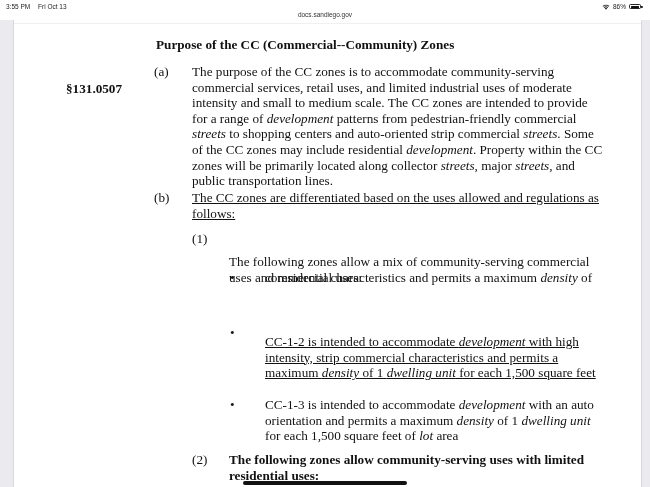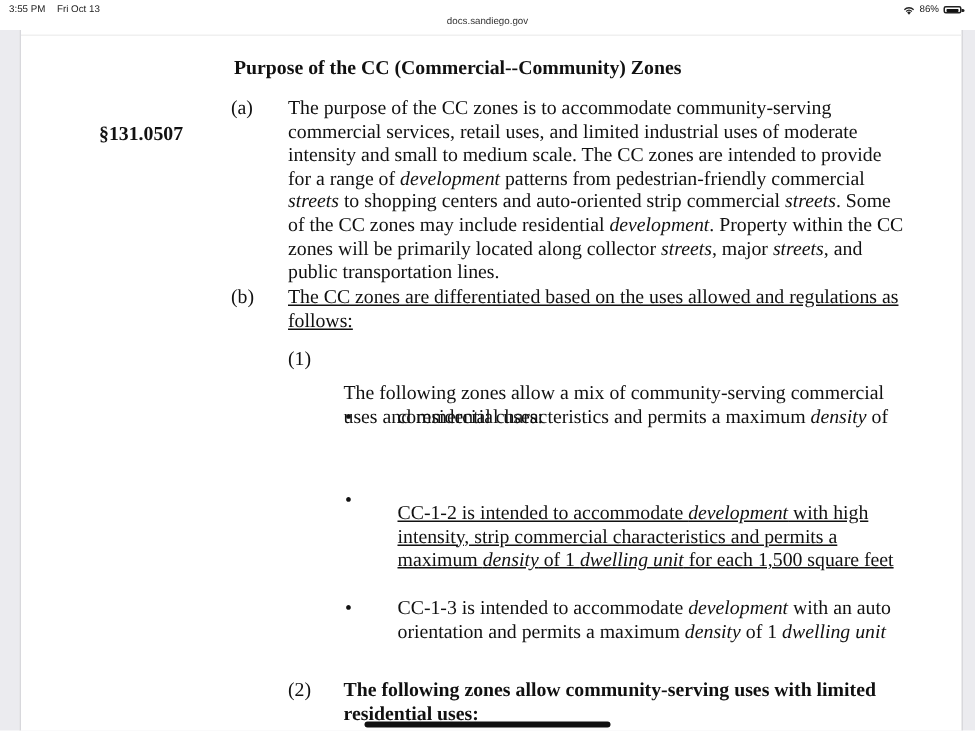--- a/index.html
+++ b/index.html
@@ -110,20 +110,21 @@
     <div class="txt html-lines" style="left:251px; top:314px;text-decoration:underline;">
         <div>CC-1-2 is intended to accommodate <i>development</i> with high</div>
         <div>intensity, strip commercial characteristics and permits a</div>
         <div>maximum <i>density</i> of 1 <i>dwelling unit</i> for each 1,500 square feet</div>
       </div>
 
     <div class="txt" style="left:216px; top:377px;">•</div>
     <div class="txt html-lines" style="left:251px; top:377px;">
         <div>CC-1-3 is intended to accommodate <i>development</i> with an auto</div>
         <div>orientation and permits a maximum <i>density</i> of 1 <i>dwelling unit</i></div>
+        <div>for each 1,500 square feet of <i>lot</i> area</div>
       </div>
 
     <div class="txt" style="left:178px; top:432px;">(2)</div>
     <div class="txt html-lines" style="left:215px; top:432px;font-weight:bold;">
         <div>The following zones allow community-serving uses with limited</div>
         <div>residential uses:</div>
       </div>
   </div>
 </div>
 

